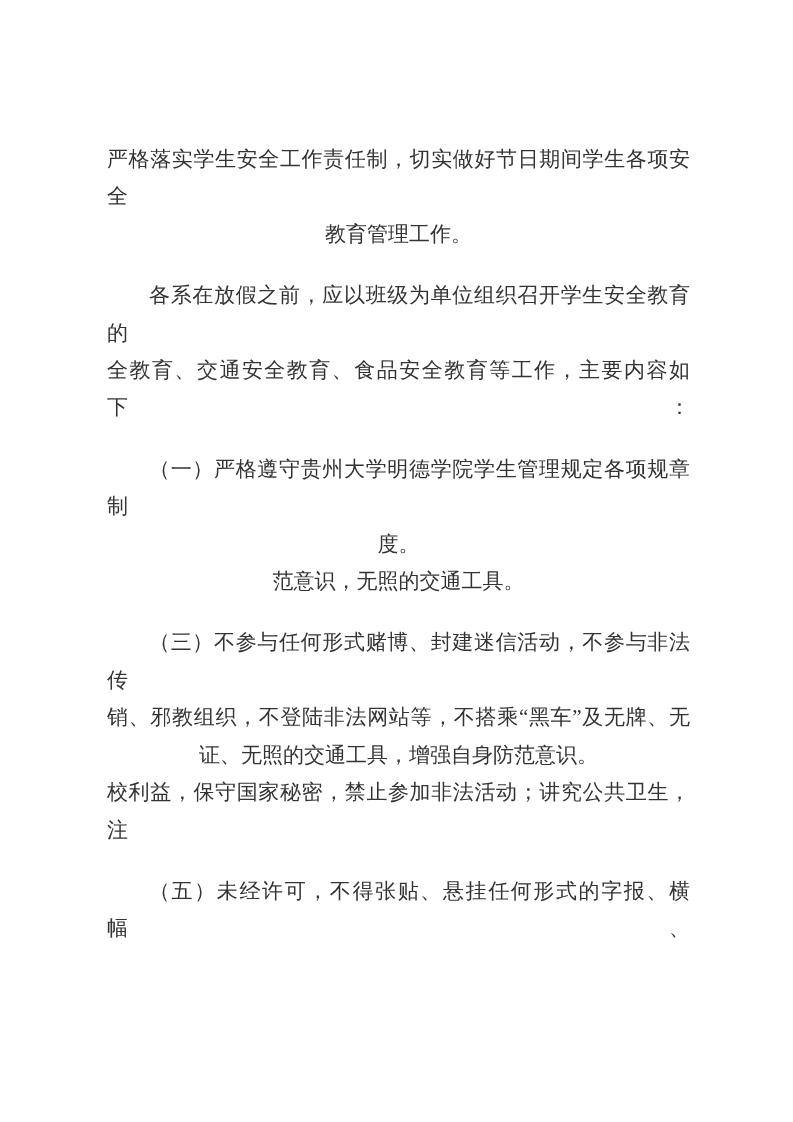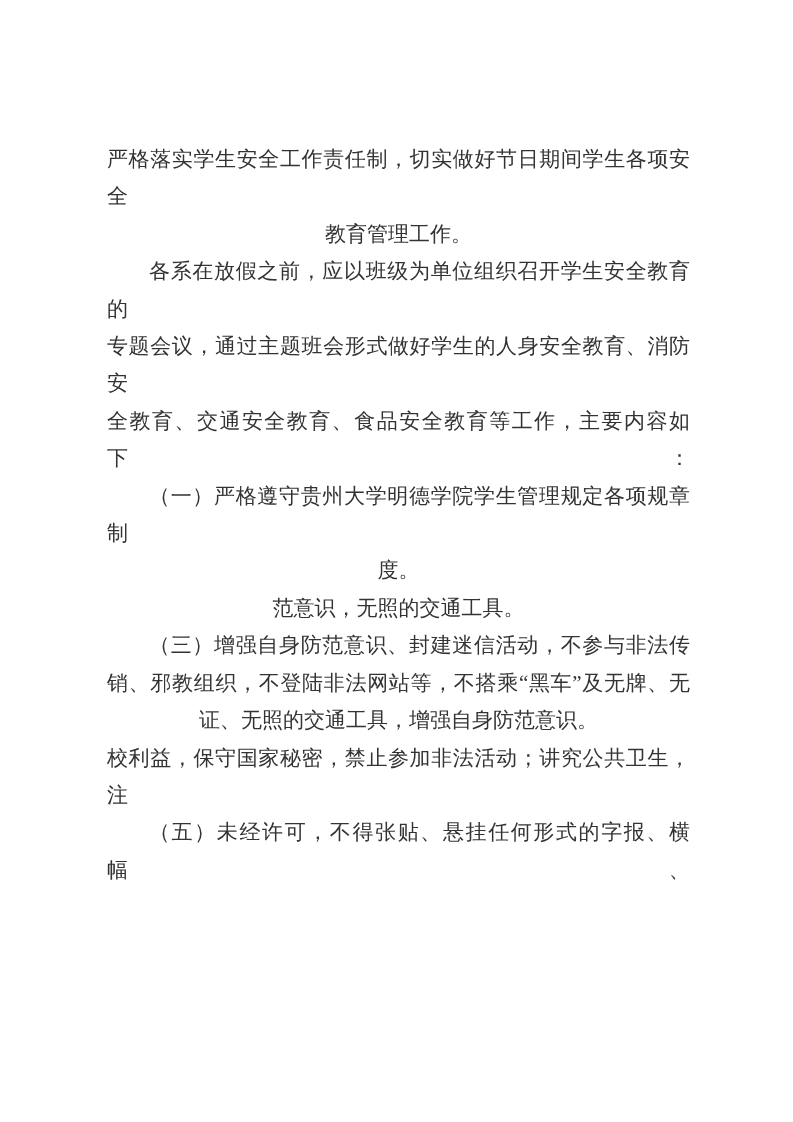--- a/index.html
+++ b/index.html
@@ -33,34 +33,34 @@
     text-align: center;
     white-space: nowrap;
   }
   .text-line.fill {
     white-space: normal;
     text-align: justify;
     text-align-last: justify;
   }
   .text-line.indent {
     text-indent: 42px;
+    margin-top: 24px;
   }
 </style>
 </head>
 <body>
 
 <div class="page">
   <div class="doc-content" id="doc-content" style="color: rgb(51, 51, 51);">
       <div class="text-line fill">严格落实学生安全工作责任制，切实做好节日期间学生各项安全</div>
       <div class="text-line">教育管理工作。</div>
       <div class="text-line fill indent">各系在放假之前，应以班级为单位组织召开学生安全教育的</div>
-      <div class="text-line fill">专题会议，通过主题班会形式做好学生的人身安全教育、消防安</div>
       <div class="text-line fill">全教育、交通安全教育、食品安全教育等工作，主要内容如下：</div>
       <div class="text-line fill indent">（一）严格遵守贵州大学明德学院学生管理规定各项规章制</div>
       <div class="text-line">度。</div>
       <div class="text-line">范意识，无照的交通工具。</div>
-      <div class="text-line fill indent">（三）增强自身防范意识、封建迷信活动，不参与非法传</div>
+      <div class="text-line fill indent">（三）不参与任何形式赌博、封建迷信活动，不参与非法传</div>
       <div class="text-line fill">销、邪教组织，不登陆非法网站等，不搭乘“黑车”及无牌、无</div>
       <div class="text-line">证、无照的交通工具，增强自身防范意识。</div>
       <div class="text-line fill">校利益，保守国家秘密，禁止参加非法活动；讲究公共卫生，注</div>
       <div class="text-line fill indent">（五）未经许可，不得张贴、悬挂任何形式的字报、横幅、</div>
     </div>
 </div>
 
 </body></html>

